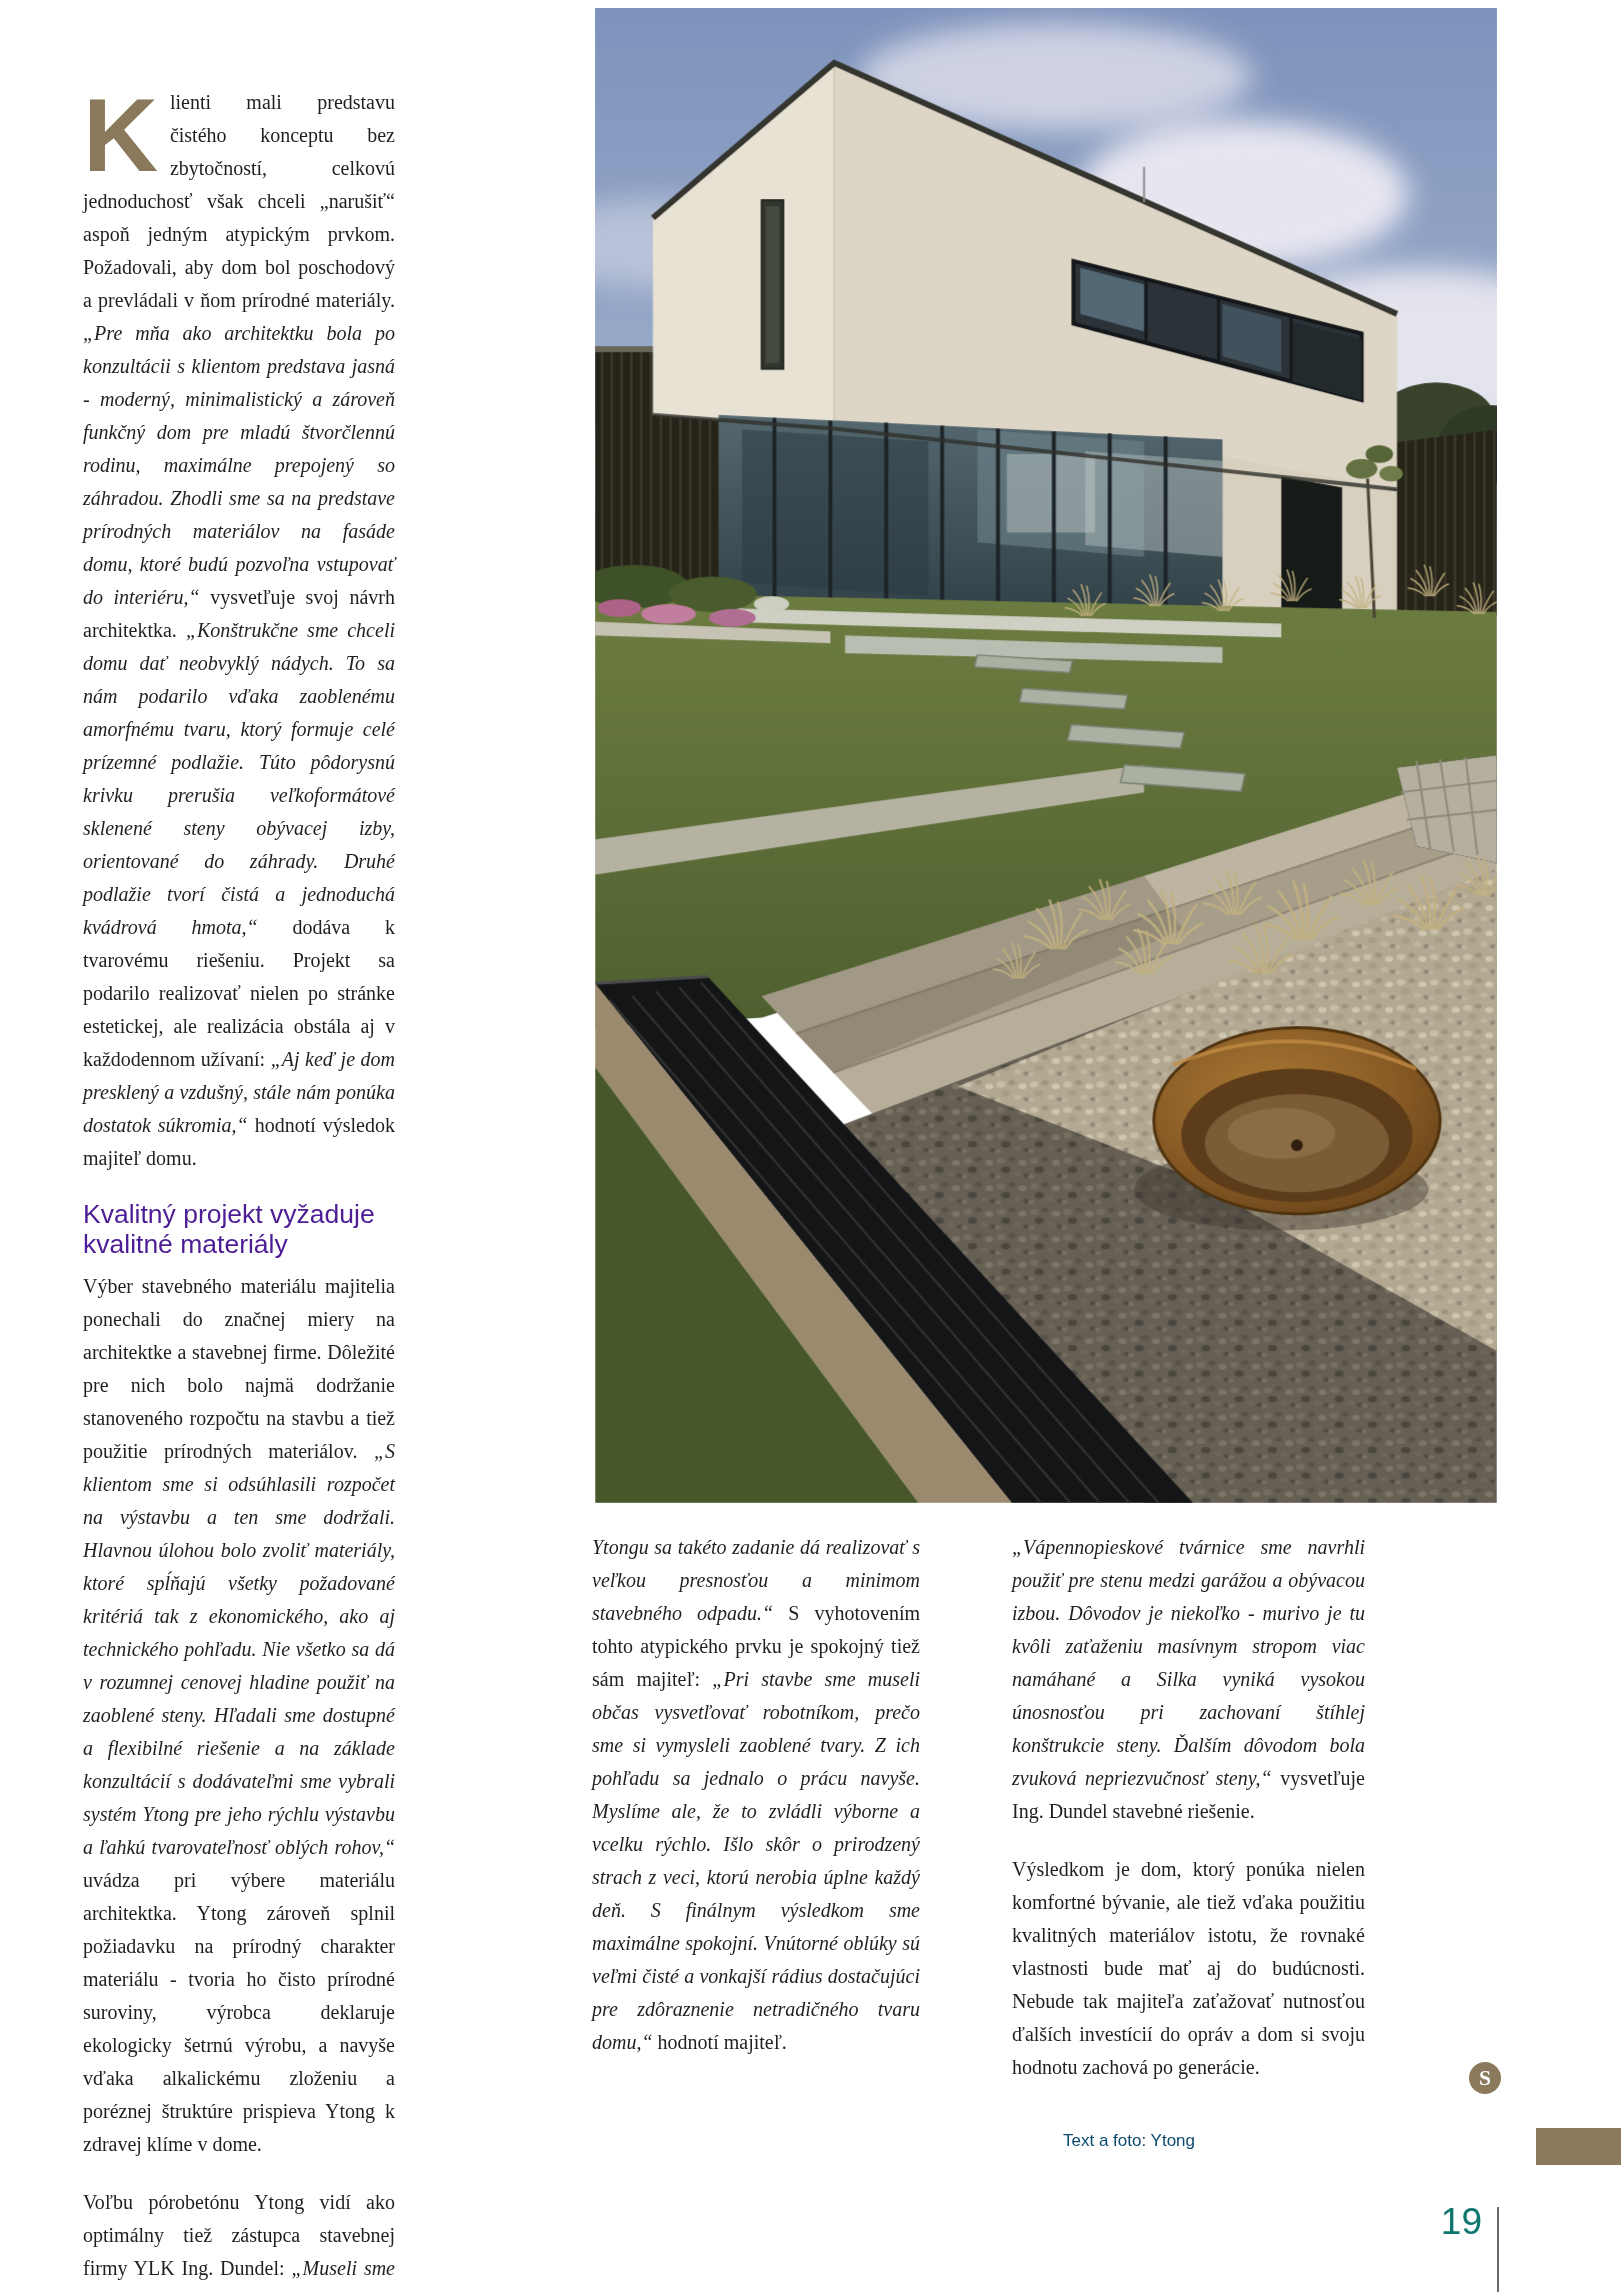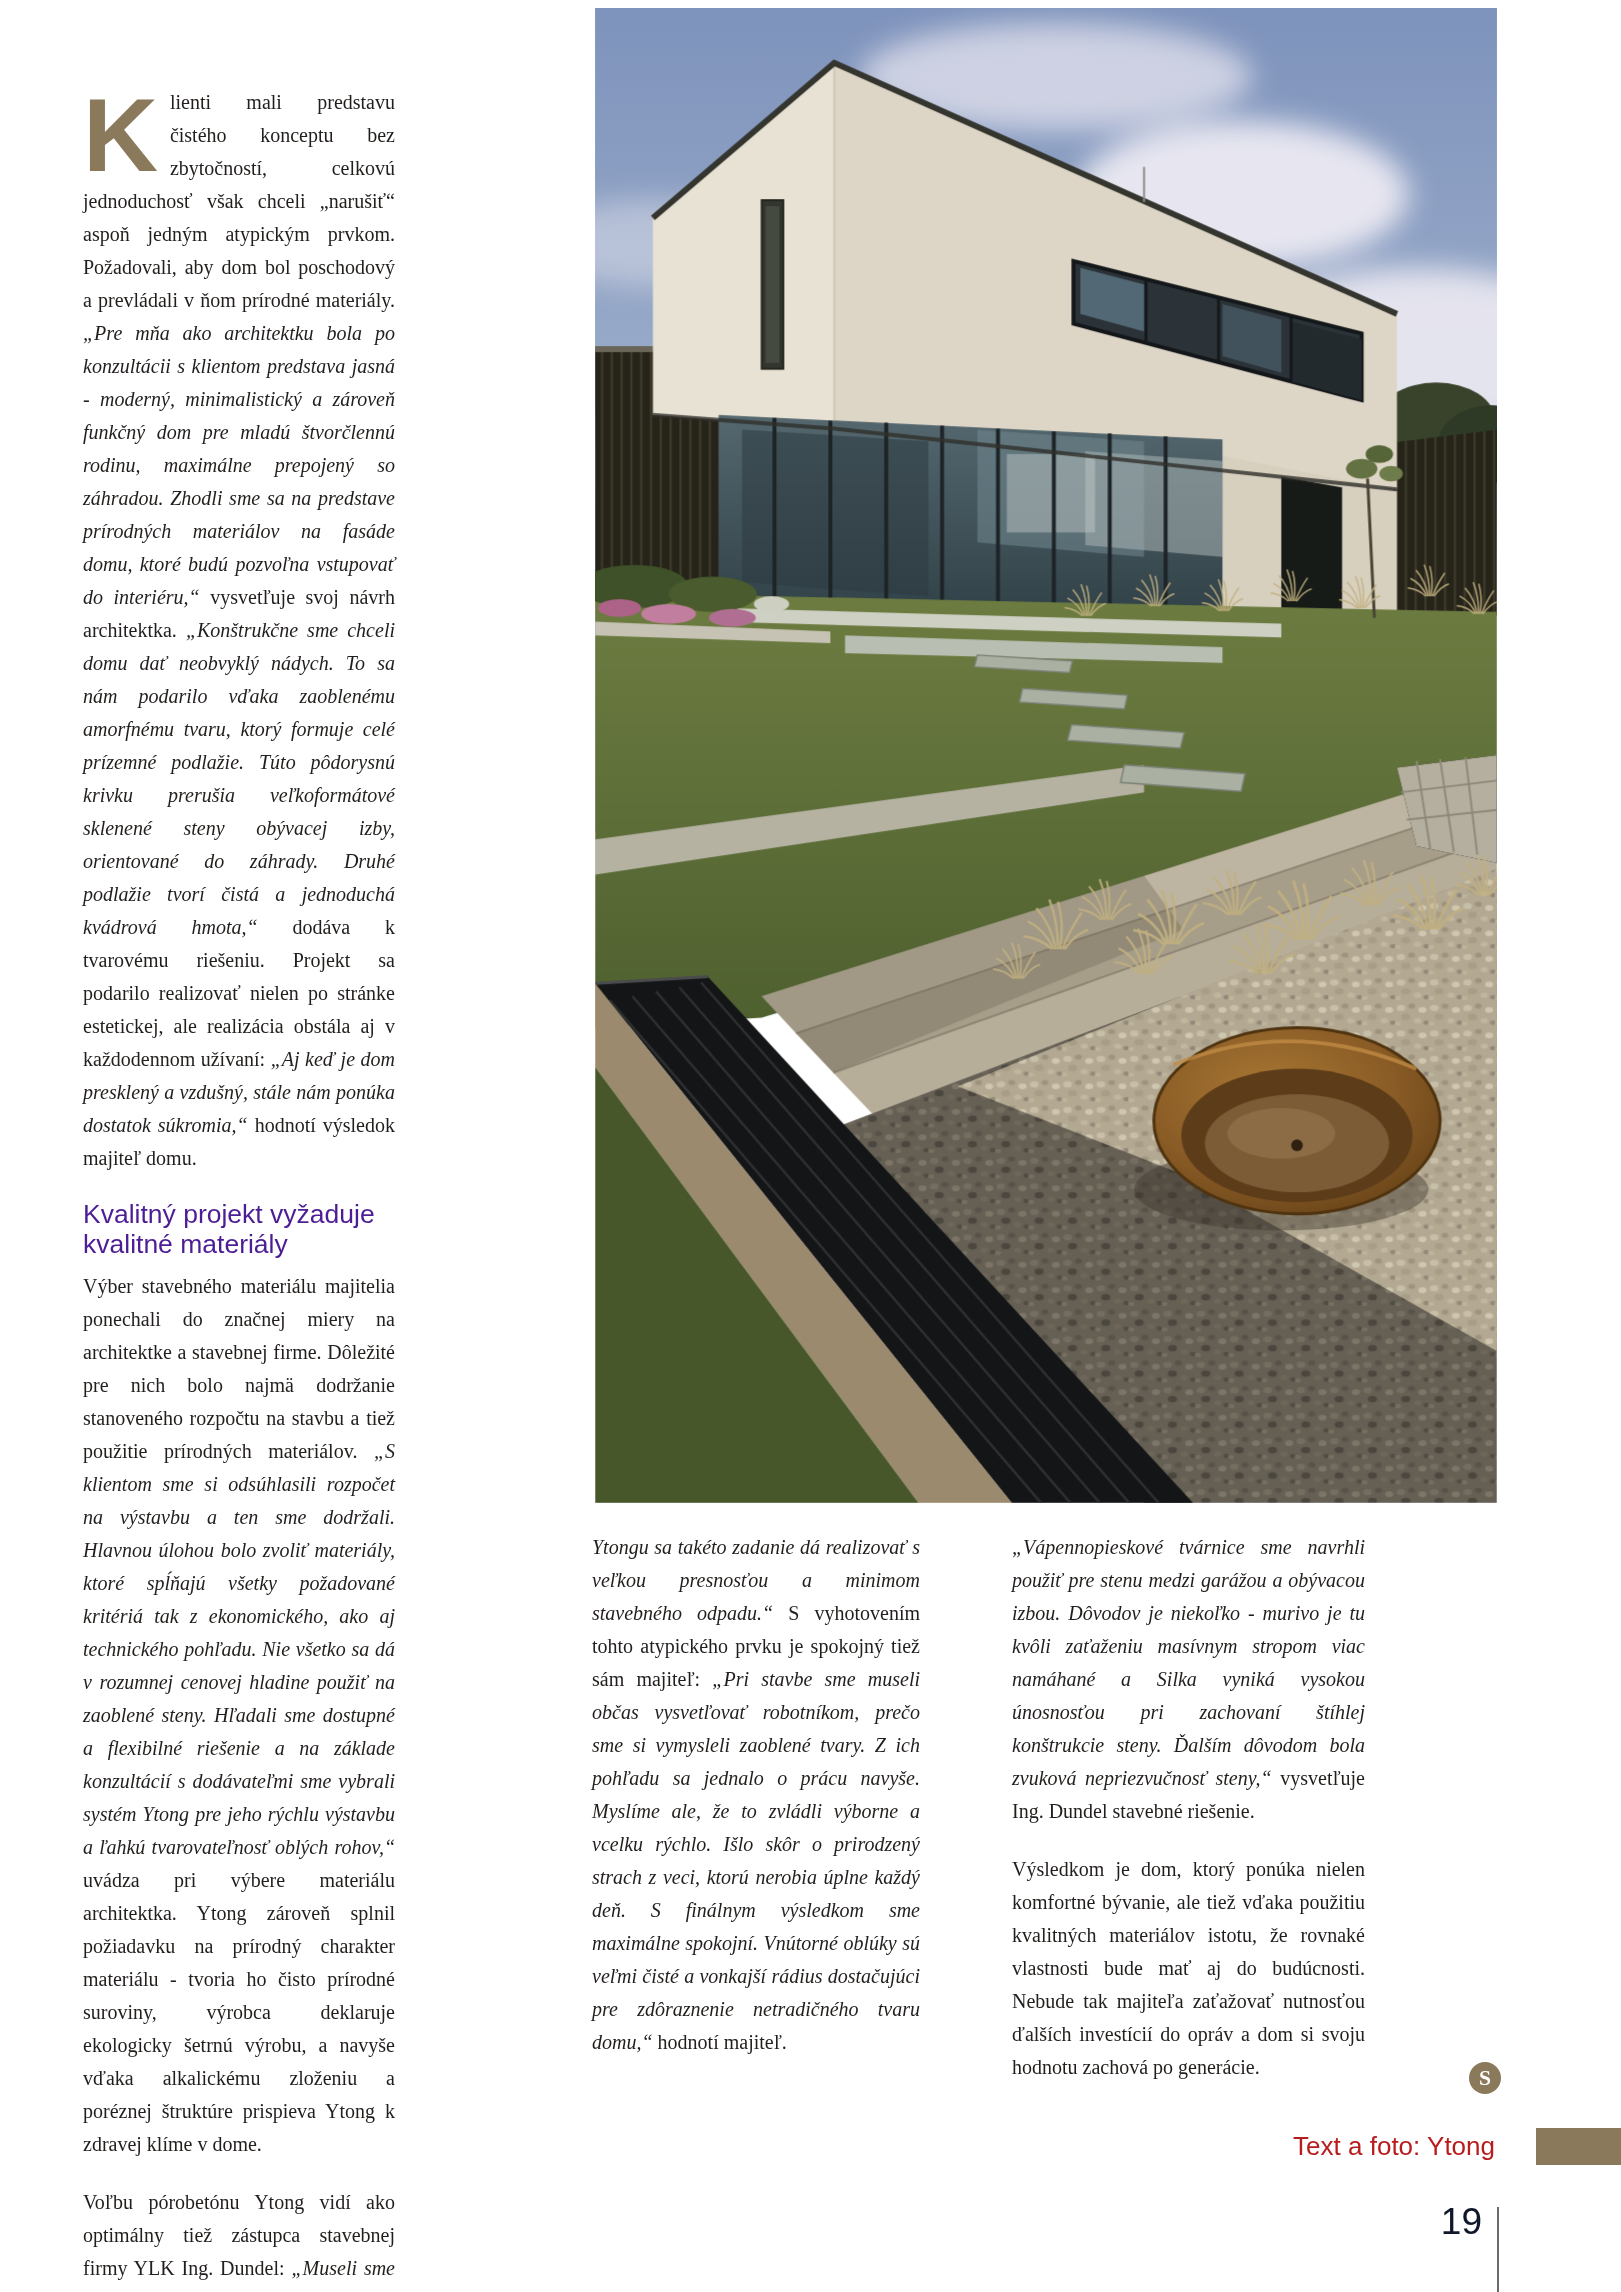--- a/index.html
+++ b/index.html
@@ -14,25 +14,25 @@
            font-size:104px;line-height:82px;color:#8a795b;margin:7.8px 11.8px 0 0;}
   .section-heading{font-family:"Liberation Sans",sans-serif;font-weight:400;
            font-size:26.5px;line-height:30px;color:#4c1d95;text-align:left;
            margin:23.5px 0 11.8px 0;}
   .para{margin:0;}
   .para + .para{margin-top:25px;}
   .photo-wrap{position:absolute;left:595px;top:7.8px;width:902px;height:1495px;}
   .end-badge{position:absolute;left:1469px;top:2062px;width:32px;height:32px;border-radius:50%;
            background:#8a795b;color:#ffffff;font-family:"Liberation Serif",serif;font-weight:700;
            font-size:21.6px;line-height:32px;text-align:center;}
-  .credit{position:absolute;left:1063px;top:2131px;width:432px;text-align:right;
-           font-family:"Liberation Sans",sans-serif;font-size:26px;color:#b91c1c;}
+  .credit{position:absolute;left:1063px;top:2131px;width:432px;text-align:left;
+           font-family:"Liberation Sans",sans-serif;font-size:17px;color:#0c4a6e;}
   .accent-bar{position:absolute;left:1536px;top:2128px;width:85px;height:37px;background:#8a795b;}
   .page-number{position:absolute;left:1402px;top:2201px;width:80px;text-align:right;
-           font-family:"Liberation Sans",sans-serif;font-size:37px;color:#0f172a;}
+           font-family:"Liberation Sans",sans-serif;font-size:37px;color:#0f766e;}
   .page-rule{position:absolute;left:1497px;top:2207px;width:2px;height:85px;background:#6a6a6a;}
 </style>
 </head>
 <body>
 
 <div class="page">
 
   <div class="photo-wrap">
     <svg width="902" height="1495" viewBox="0 0 920 1525" xmlns="http://www.w3.org/2000/svg">
       <defs>

